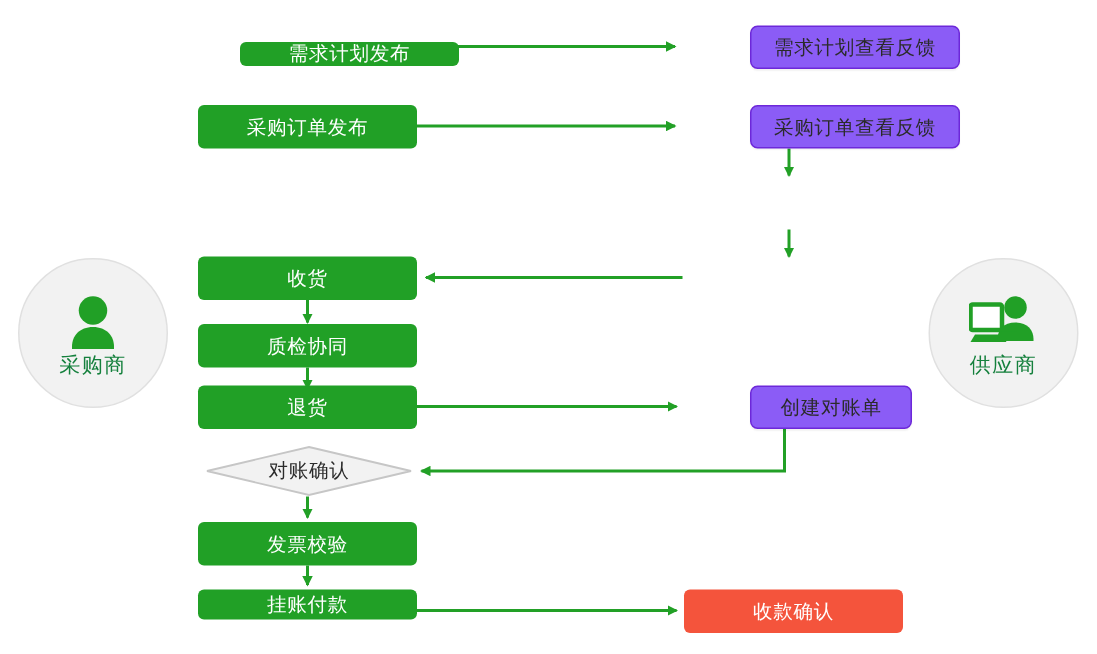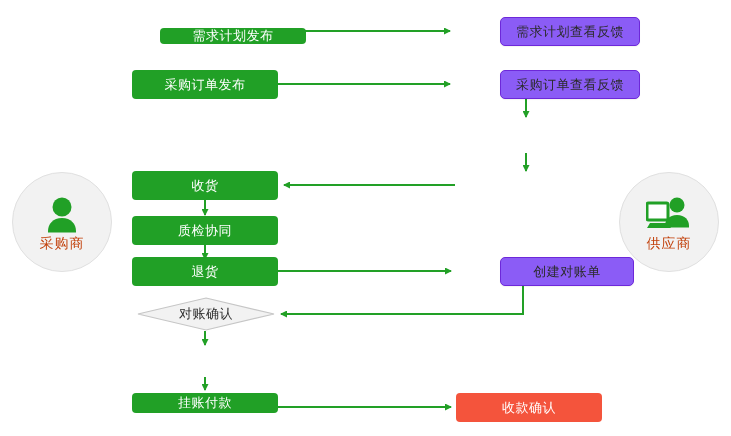--- a/index.html
+++ b/index.html
@@ -68,21 +68,21 @@
     display:flex;flex-direction:column;
     align-items:center;justify-content:center;
     z-index:2;
   }
   .actor .glyph{
     width:46px;height:42px;
     display:flex;align-items:flex-end;justify-content:center;
     margin-bottom:1px;
   }
   .actor .aname{
-    font-size:14px;color:#c2410c;letter-spacing:1px;white-space:nowrap;
+    font-size:14px;color:#15803d;letter-spacing:1px;white-space:nowrap;
   }
 </style>
 </head>
 <body>
 
 <div id="canvas">
 
   <svg id="wires" viewBox="0 0 731 436" width="731" height="436">
     <defs>
       <marker id="arrR" markerWidth="7" markerHeight="7" refX="6" refY="3.5" orient="auto" markerUnits="userSpaceOnUse">
@@ -153,27 +153,28 @@
   <div class="node grey" style="left:456px;top:70px;width:140px;height:29px;">采购订单查看反馈</div>
 
 
 
   <div class="node green" style="left:132px;top:171px;width:146px;height:29px;">收货</div>
 
   <div class="node green" style="left:132px;top:216px;width:146px;height:29px;">质检协同</div>
 
   <div class="node green" style="left:132px;top:257px;width:146px;height:29px;">退货</div>
 
-  <div class="node grey" style="left:456px;top:257px;width:134px;height:29px;">创建对账单</div>
+  <div class="node grey" style="left:456px;top:257px;width:108px;height:29px;">创建对账单</div>
 
   <div class="diamond grey" style="left:137px;top:297px;width:138px;height:34px;text-align:center;">
     <svg width="138" height="34" viewBox="0 0 138 34">
       <polygon points="69,1 137,17 69,33 1,17" fill="#f2f2f2" stroke="#c6c6c6" stroke-width="1.2"></polygon>
     </svg>
     <div class="dlabel">对账确认</div>
   </div>
 
+  <div class="node green" style="left:132px;top:348px;width:146px;height:29px;">发票校验</div>
 
   <div class="node green" style="left:132px;top:393px;width:146px;height:20px;">挂账付款</div>
 
   <div class="node red" style="left:456px;top:393px;width:146px;height:29px;">收款确认</div>
 
 </div>
 
 </body></html>

